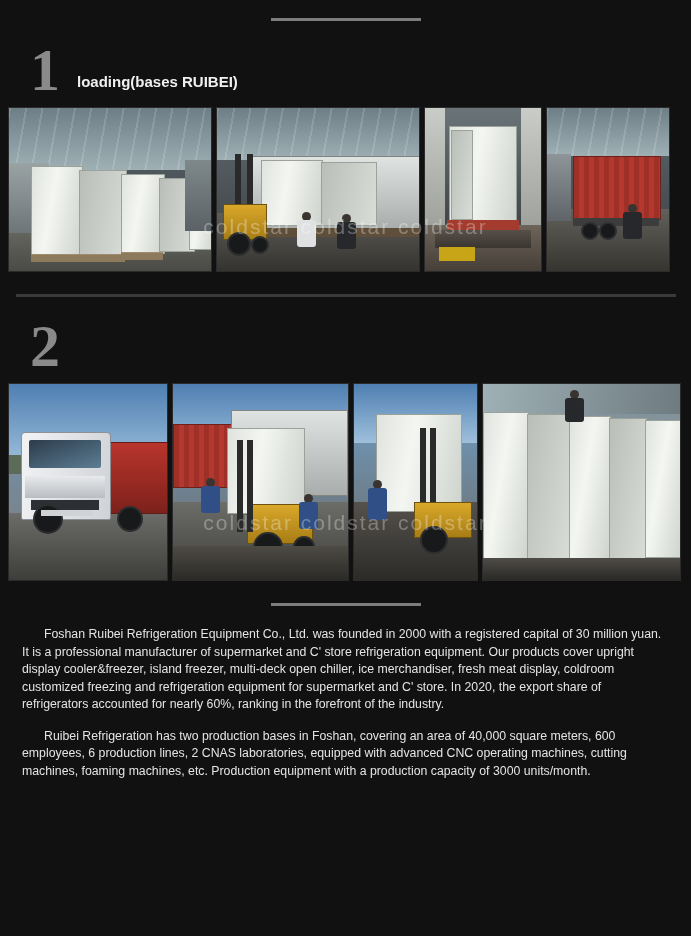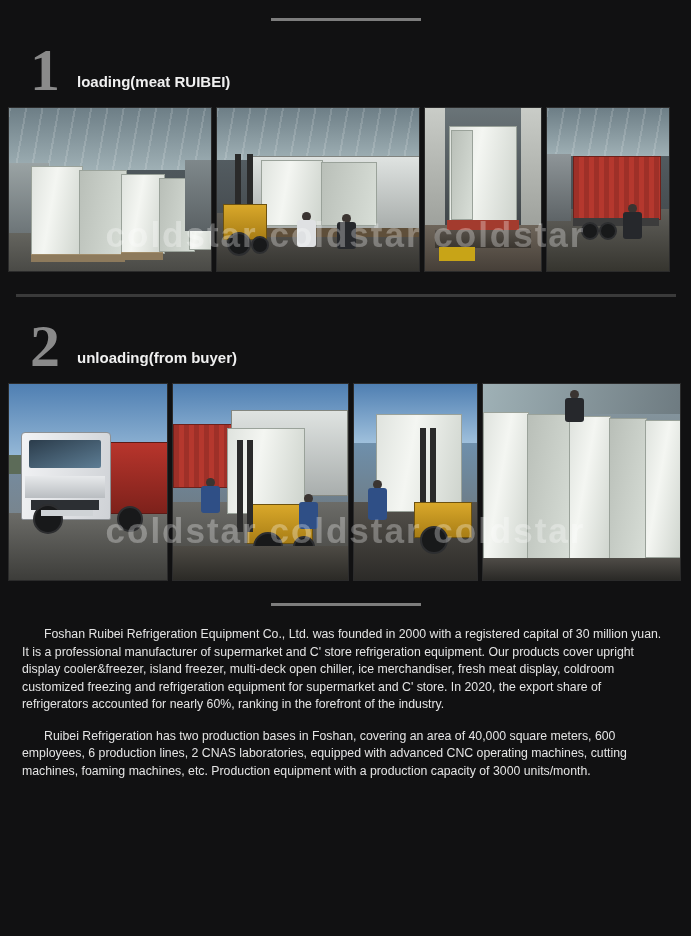--- a/index.html
+++ b/index.html
@@ -91,22 +91,22 @@
   .strip2 .q2 { width: 177px; }
   .strip2 .q3 { width: 125px; }
   .strip2 .q4 { width: 199px; }
 
   
   .watermark {
     position: absolute;
     left: 0;
     right: 0;
     text-align: center;
-    font-size: 35px;
-    font-weight: bold;
+    font-size: 21px;
+    font-weight: normal;
     color: rgba(255,255,255,0.30);
     letter-spacing: 2px;
     pointer-events: none;
     white-space: nowrap;
     overflow: hidden;
     font-family: "Liberation Sans", sans-serif;
   }
   .wm1 { top: 108px; }
   .wm2 { top: 128px; }
 
@@ -217,21 +217,21 @@
 </style>
 </head>
 <body>
 
 <div class="page">
 
   <div class="title-rule"></div>
 
   <div class="section-head">
     <div class="step-num">1</div>
-    <div class="step-label">loading(meat RUIBEI)</div>
+    <div class="step-label">loading(bases RUIBEI)</div>
   </div>
 
   <div class="strip strip1">
 
     <div class="photo p1" style="background:linear-gradient(#59656b,#3c4144);">
       <div class="roof-beams"></div>
       <div class="wh-floor"></div>
       <div style="position:absolute;left:0;top:55px;width:40px;height:70px;background:linear-gradient(#9aa3a4,#6d7578);"></div>
       <div class="crate" style="left:22px;top:58px;width:50px;height:88px;"></div>
       <div class="crate dim" style="left:70px;top:62px;width:46px;height:84px;"></div>
@@ -293,21 +293,20 @@
       <div style="position:absolute;left:0;top:46px;width:24px;bottom:50px;background:linear-gradient(#8e9598,#5e6467);"></div>
     </div>
 
     <div class="watermark wm1">coldstar coldstar coldstar</div>
   </div>
 
   <div class="divider"></div>
 
   <div class="section-head">
     <div class="step-num">2</div>
-    <div class="step-label">unloading(from buyer)</div>
   </div>
 
   <div class="strip strip2">
 
     <div class="photo q1" style="background:linear-gradient(#6f95bb,#7d7d78);">
       <div class="blue-sky"></div>
       <div class="road"></div>
       <div style="position:absolute;left:0;right:0;top:36%;height:10%;background:#5c6b58;"></div>
       <div class="red-trailer" style="left:96px;top:58px;width:68px;height:70px;"></div>
       <div class="truck-cab" style="left:12px;top:48px;width:88px;height:86px;"></div>

